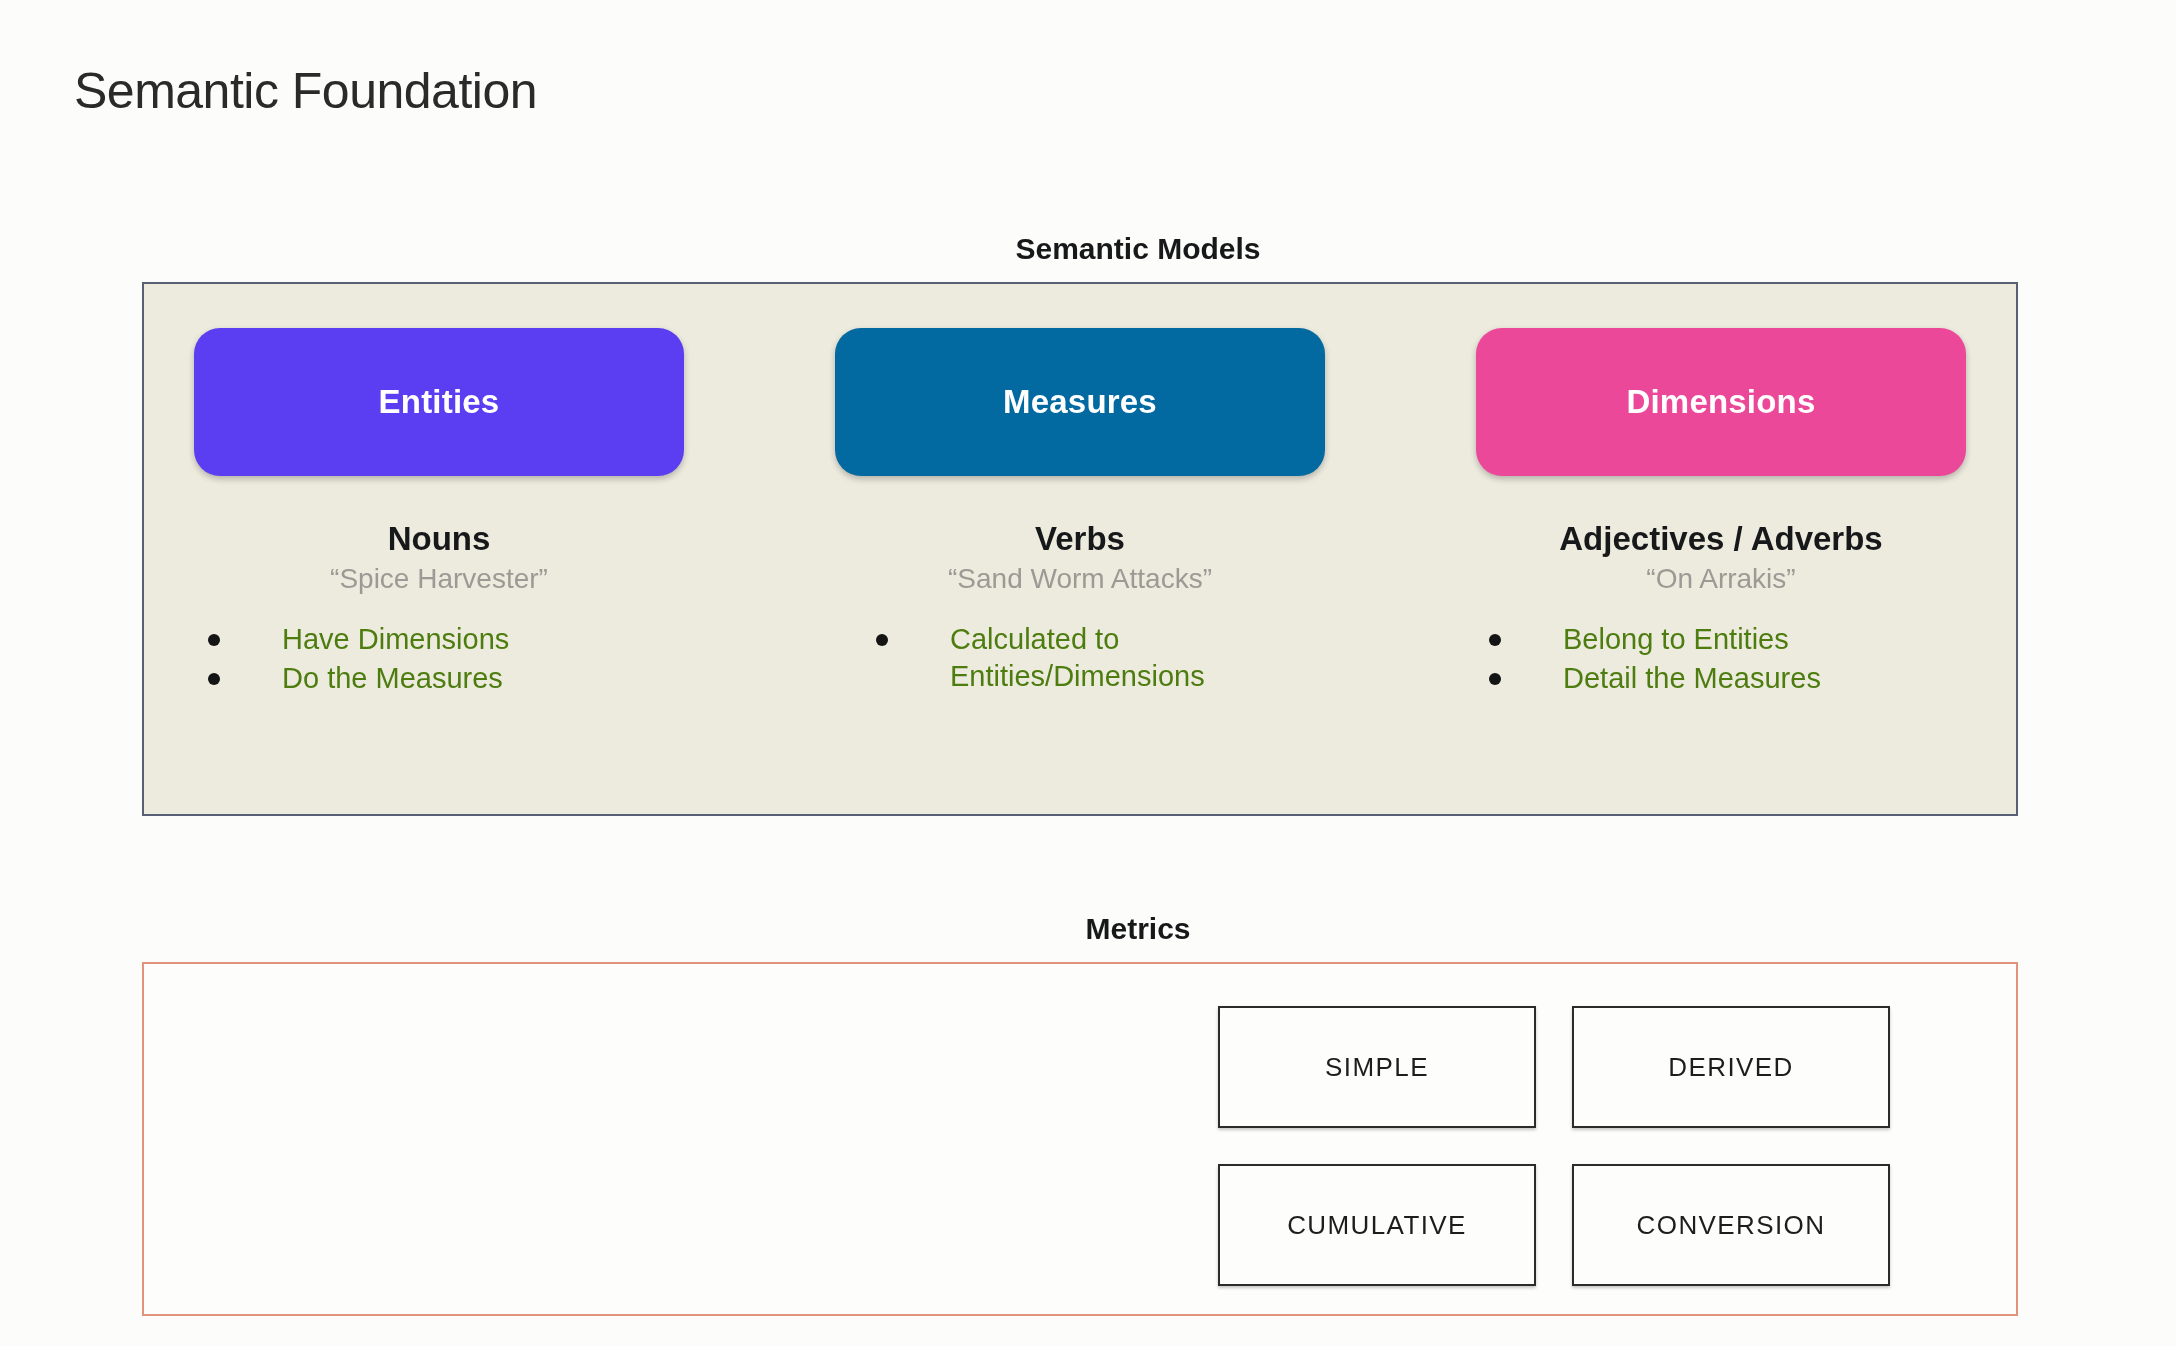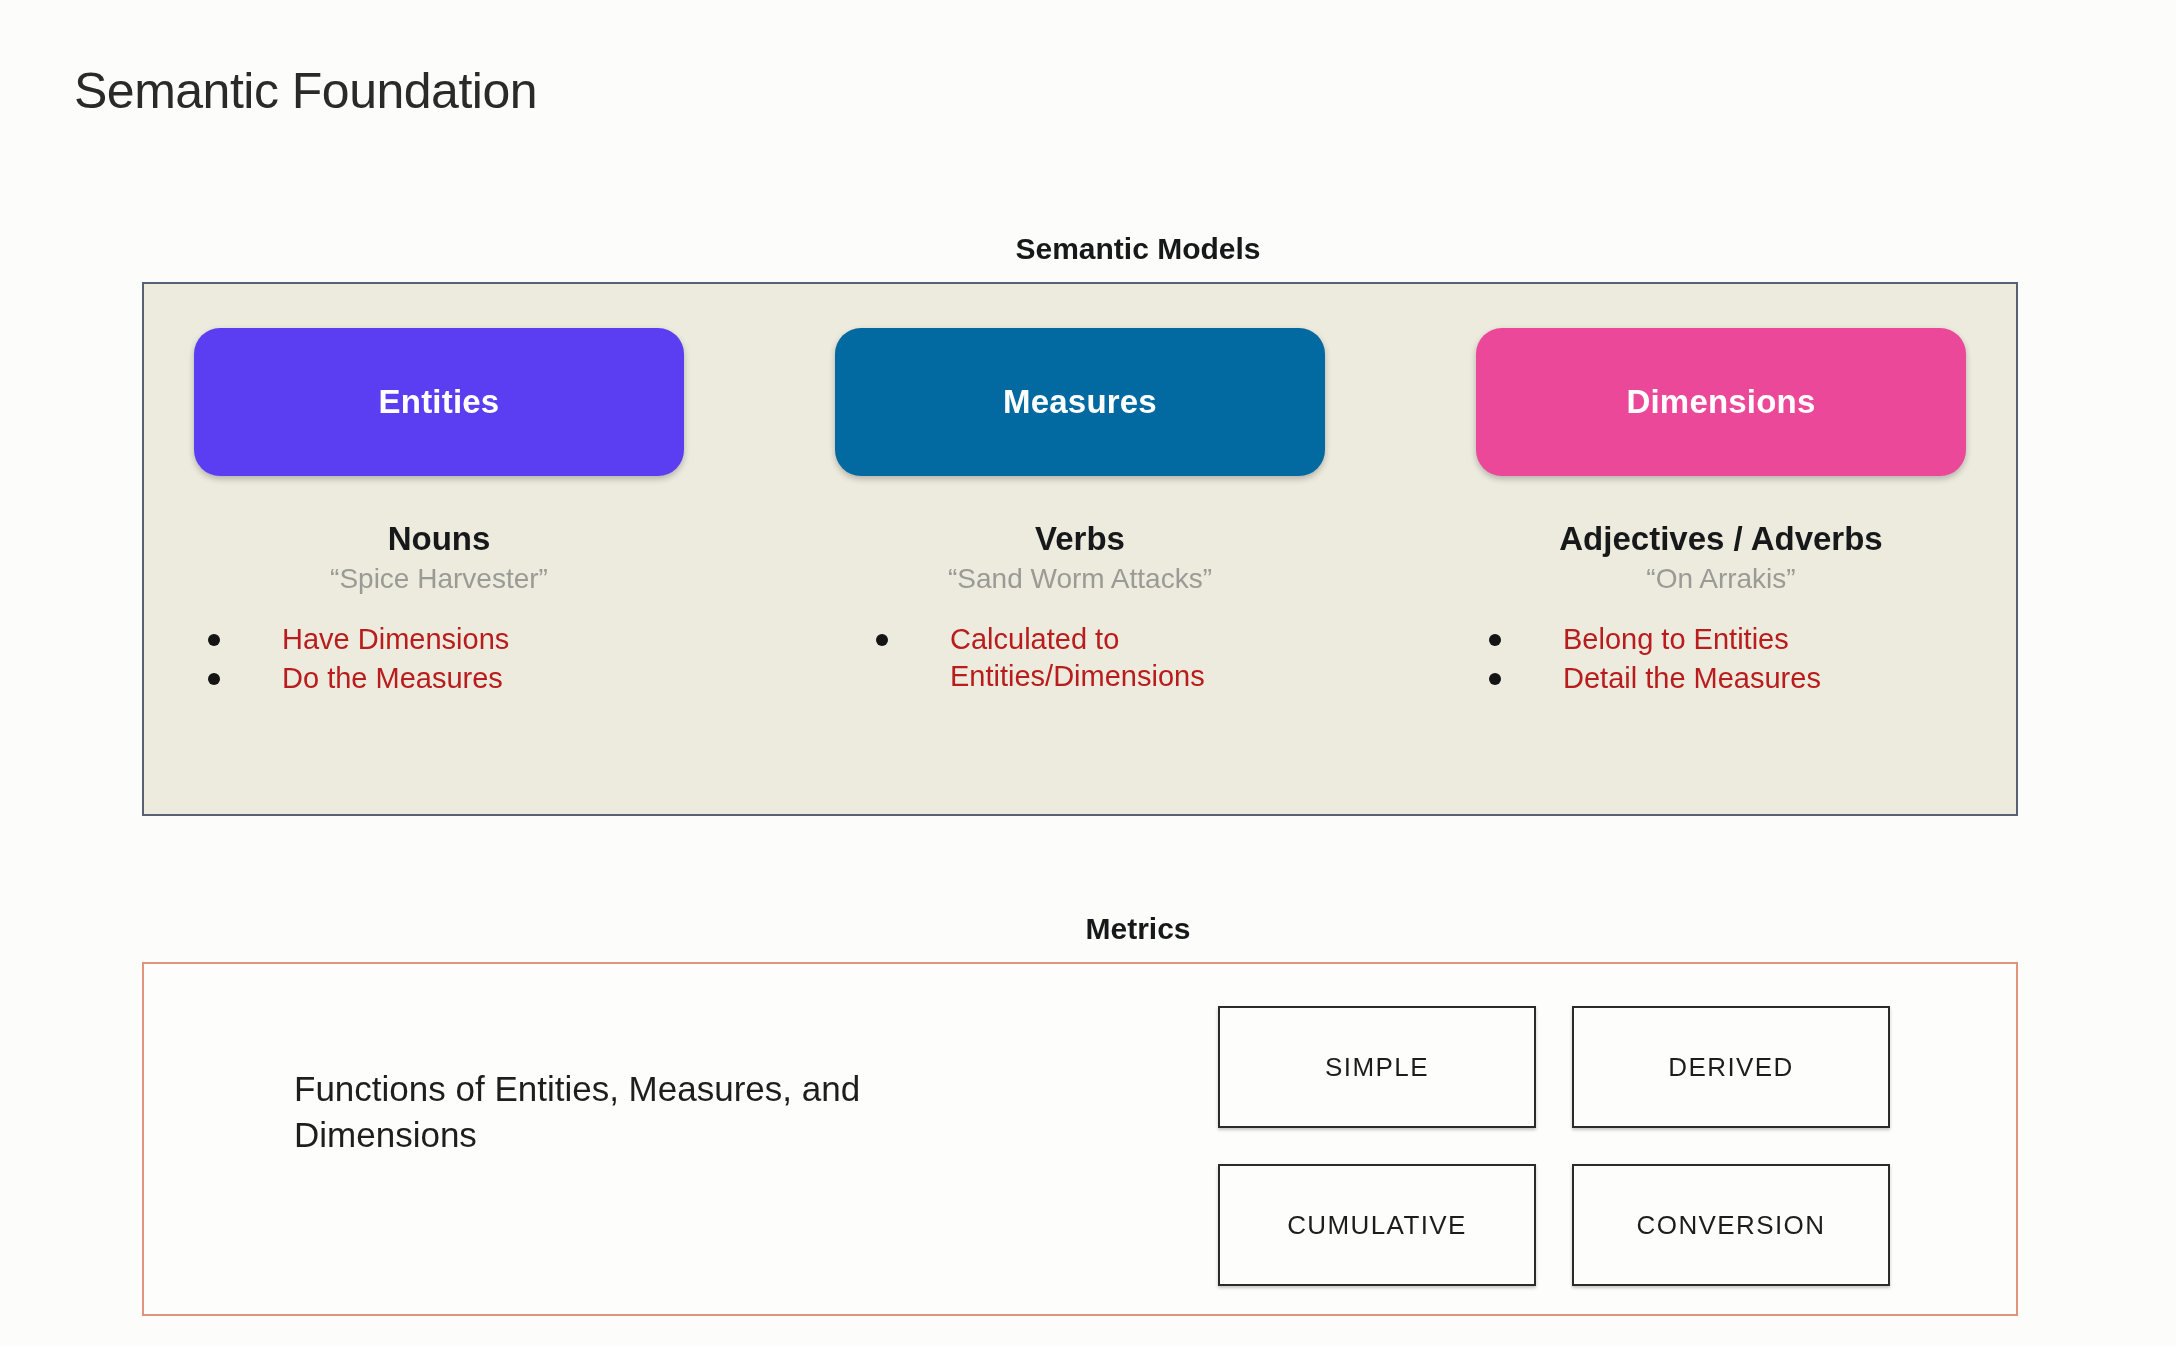--- a/index.html
+++ b/index.html
@@ -117,21 +117,21 @@
     padding: 0;
     list-style: none;
     margin-top: 26px;
     width: 100%;
   }
   .bullets li {
     display: flex;
     align-items: flex-start;
     font-size: 29px;
     line-height: 1.28;
-    color: #b91c1c;
+    color: #4d7c0f;
     margin-bottom: 2px;
   }
   .bullets .dot {
     flex: 0 0 auto;
     width: 12px;
     height: 12px;
     border-radius: 50%;
     background: #141414;
     margin-top: 13px;
     margin-right: 0;
@@ -242,21 +242,20 @@
         </li>
       </ul>
     </div>
 
   </div>
 </div>
 
 <div class="section-caption" id="metrics-caption">Metrics</div>
 
 <div class="metrics-panel">
-  <div class="metrics-desc">Functions of Entities, Measures, and Dimensions</div>
 
   <div class="metrics-grid">
     <div class="metric-box">SIMPLE</div>
     <div class="metric-box">DERIVED</div>
     <div class="metric-box">CUMULATIVE</div>
     <div class="metric-box">CONVERSION</div>
   </div>
 </div>
 
 </body></html>

